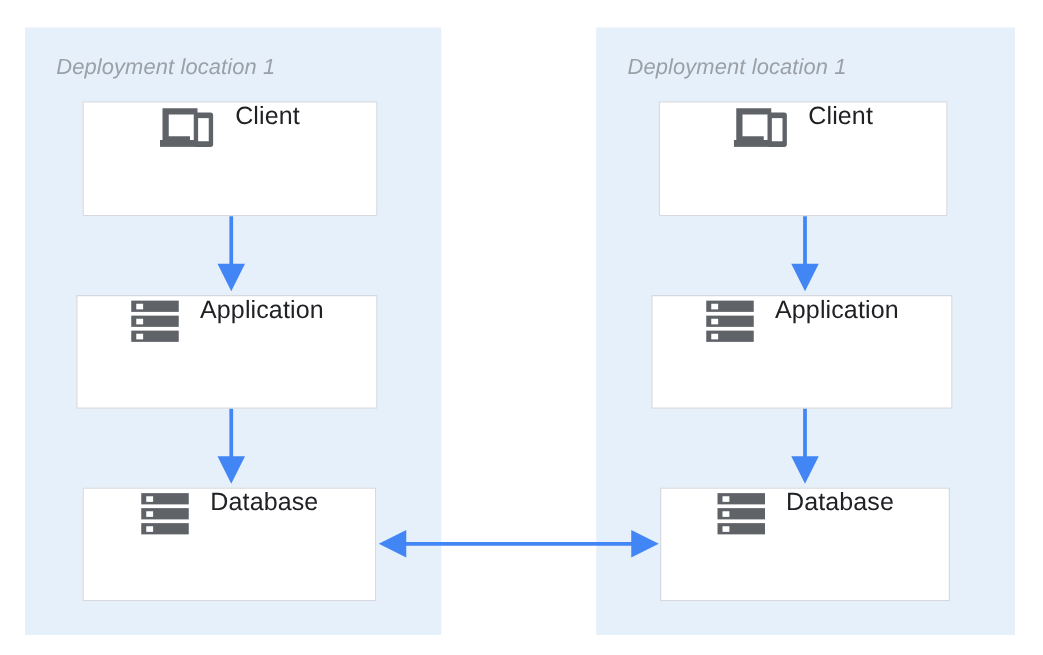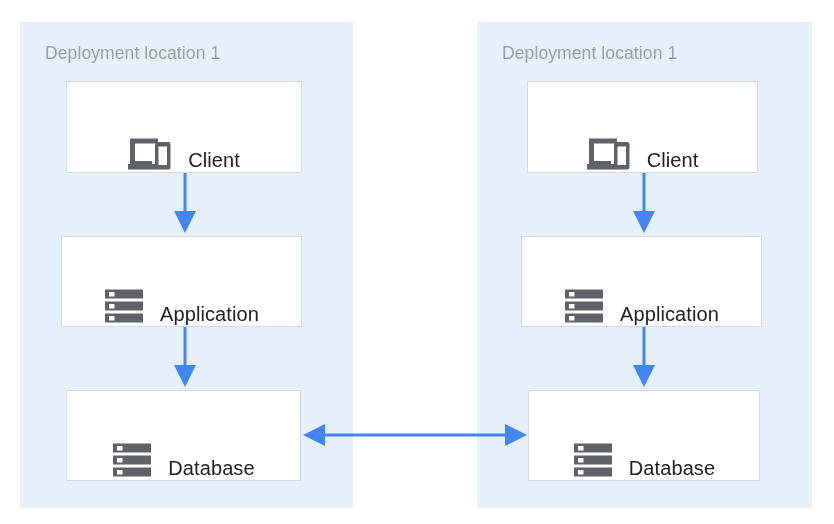--- a/index.html
+++ b/index.html
@@ -29,32 +29,33 @@
   .zone-1 { left: 20px;  top: 22px; width: 333px; height: 486px; }
   .zone-2 { left: 477px; top: 22px; width: 335px; height: 486px; }
 
   .zone-title {
     position: absolute;
     font-size: 17.5px;
     color: #9aa0a6;
     font-weight: 400;
     letter-spacing: 0.1px;
     white-space: nowrap;
+    font-style: italic;
   }
   .zone-1 .zone-title { left: 25px; top: 21px; }
   .zone-2 .zone-title { left: 25px; top: 21px; }
 
   
   .node {
     position: absolute;
     background: #ffffff;
     border: 1px solid #d6dae0;
     box-sizing: border-box;
     display: flex;
-    align-items: flex-end;
+    align-items: flex-start;
     justify-content: center;
     gap: 16px;
   }
   .node-label {
     font-size: 20px;
     color: #202124;
     font-weight: 400;
     white-space: nowrap;
     letter-spacing: 0.1px;
   }

